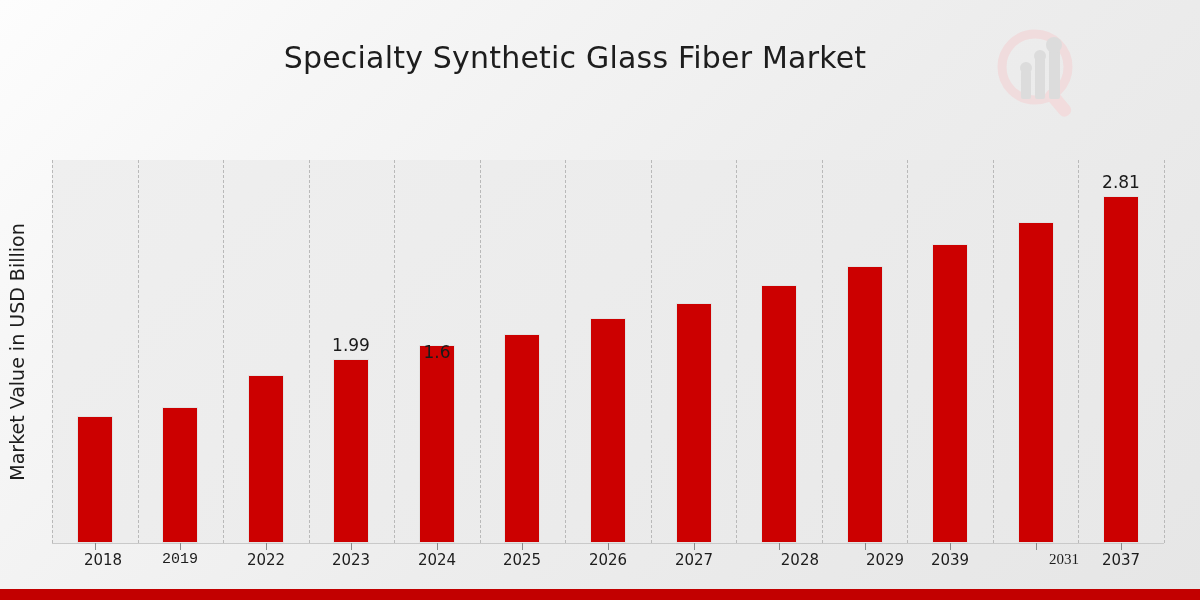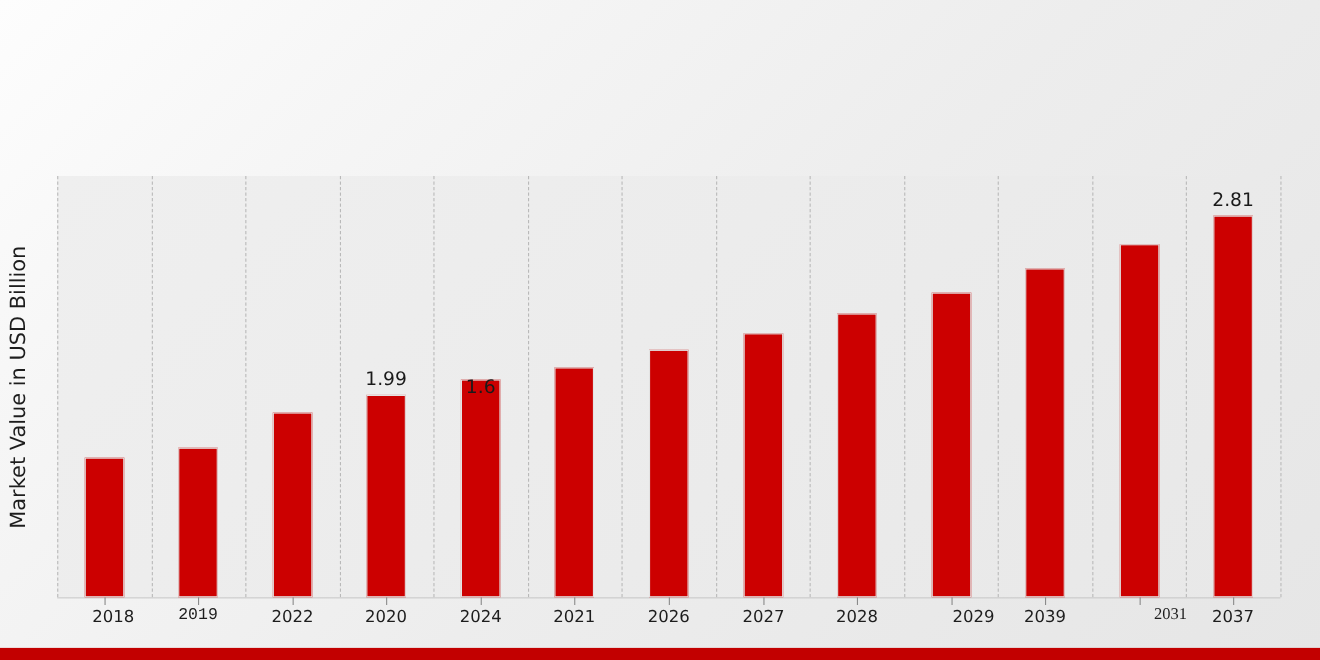--- a/index.html
+++ b/index.html
@@ -136,20 +136,36 @@
     width: 1200px;
     height: 11px;
     background: #c20000;
   }
 </style>
 </head>
 <body>
 
 <div id="infographic">
 
+  <div id="header">
+    <div id="chart-title">Specialty Synthetic Glass Fiber Market</div>
+
+    <div id="brand-logo">
+      <svg width="96" height="98" viewBox="0 0 96 98" xmlns="http://www.w3.org/2000/svg">
+        <circle cx="43" cy="42" r="33" fill="none" stroke="#f0dcdd" stroke-width="9"></circle>
+        <rect x="60" y="62" width="13" height="32" rx="6" transform="rotate(-40 66 78)" fill="#f2dcdd"></rect>
+        <rect x="29" y="46" width="10" height="28" rx="2" fill="#dcdcdc"></rect>
+        <rect x="43" y="33" width="10" height="41" rx="2" fill="#dcdcdc"></rect>
+        <rect x="57" y="25" width="11" height="49" rx="2" fill="#dcdcdc"></rect>
+        <circle cx="34" cy="43" r="6" fill="#dcdcdc"></circle>
+        <circle cx="48" cy="31" r="6" fill="#dcdcdc"></circle>
+        <circle cx="62" cy="20" r="8" fill="#dcdcdc"></circle>
+      </svg>
+    </div>
+  </div>
 
   <div id="y-axis-title">
     <span>Market Value in USD Billion</span>
   </div>
 
   <div id="plot-area">
       <div class="gridline" style="left: 0px;"></div>
       <div class="gridline" style="left: 86px;"></div>
       <div class="gridline" style="left: 171px;"></div>
       <div class="gridline" style="left: 257px;"></div>
@@ -172,37 +188,37 @@
       <div class="tick-label" style="left: 63px; width: 80px;">2018</div>
       <div class="bar" style="left: 162px; width: 36px; height: 136px; bottom: 57px; background: rgb(204, 0, 0);"></div>
       <div class="tick-mark" style="left: 180px;"></div>
       <div class="tick-label" style="left: 140px; width: 80px; font-family: Liberation Mono, monospace;">2019</div>
       <div class="bar" style="left: 248px; width: 36px; height: 168px; bottom: 57px; background: rgb(204, 0, 0);"></div>
       <div class="tick-mark" style="left: 266px;"></div>
       <div class="tick-label" style="left: 226px; width: 80px;">2022</div>
       <div class="bar" style="left: 333px; width: 36px; height: 184px; bottom: 57px; background: rgb(204, 0, 0);"></div>
       <div class="bar-label" style="left: 311px; width: 80px; top: 335px;">1.99</div>
       <div class="tick-mark" style="left: 351px;"></div>
-      <div class="tick-label" style="left: 311px; width: 80px;">2020</div>
+      <div class="tick-label" style="left: 311px; width: 80px;">2023</div>
       <div class="bar" style="left: 419px; width: 36px; height: 198px; bottom: 57px; background: rgb(204, 0, 0);"></div>
       <div class="bar-label" style="left: 397px; width: 80px; top: 321px; margin-top: 21px;">1.6</div>
       <div class="tick-mark" style="left: 437px;"></div>
       <div class="tick-label" style="left: 397px; width: 80px;">2024</div>
       <div class="bar" style="left: 504px; width: 36px; height: 209px; bottom: 57px; background: rgb(204, 0, 0);"></div>
       <div class="tick-mark" style="left: 522px;"></div>
-      <div class="tick-label" style="left: 482px; width: 80px;">2021</div>
+      <div class="tick-label" style="left: 482px; width: 80px;">2025</div>
       <div class="bar" style="left: 590px; width: 36px; height: 225px; bottom: 57px; background: rgb(204, 0, 0);"></div>
       <div class="tick-mark" style="left: 608px;"></div>
       <div class="tick-label" style="left: 568px; width: 80px;">2026</div>
       <div class="bar" style="left: 676px; width: 36px; height: 240px; bottom: 57px; background: rgb(204, 0, 0);"></div>
       <div class="tick-mark" style="left: 694px;"></div>
       <div class="tick-label" style="left: 654px; width: 80px;">2027</div>
       <div class="bar" style="left: 761px; width: 36px; height: 258px; bottom: 57px; background: rgb(204, 0, 0);"></div>
       <div class="tick-mark" style="left: 779px;"></div>
-      <div class="tick-label" style="left: 739px; width: 80px;">2028</div>
+      <div class="tick-label" style="left: 739px; width: 80px; text-align: right;">2028</div>
       <div class="bar" style="left: 847px; width: 36px; height: 277px; bottom: 57px; background: rgb(204, 0, 0);"></div>
       <div class="tick-mark" style="left: 865px;"></div>
       <div class="tick-label" style="left: 845px; width: 80px;">2029</div>
       <div class="bar" style="left: 932px; width: 36px; height: 299px; bottom: 57px; background: rgb(204, 0, 0);"></div>
       <div class="tick-mark" style="left: 950px;"></div>
       <div class="tick-label" style="left: 910px; width: 80px;">2039</div>
       <div class="bar" style="left: 1018px; width: 36px; height: 321px; bottom: 57px; background: rgb(204, 0, 0);"></div>
       <div class="tick-mark" style="left: 1036px;"></div>
       <div class="tick-label" style="left: 1024px; width: 80px; font-family: Liberation Serif, serif;">2031</div>
       <div class="bar" style="left: 1103px; width: 36px; height: 347px; bottom: 57px; background: rgb(204, 0, 0);"></div>

